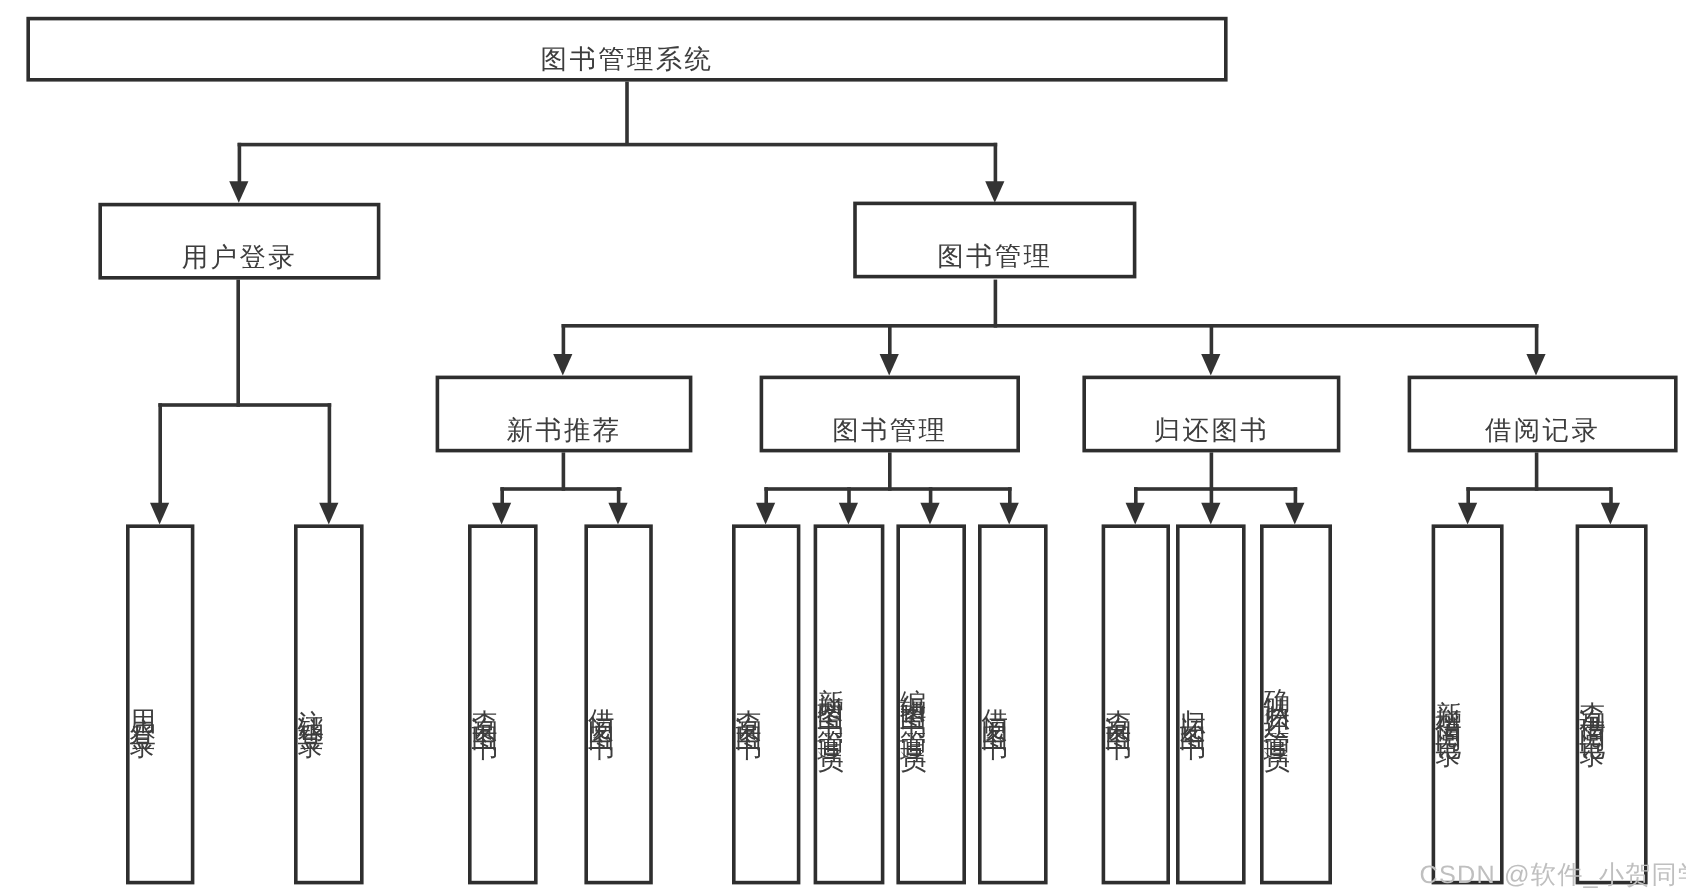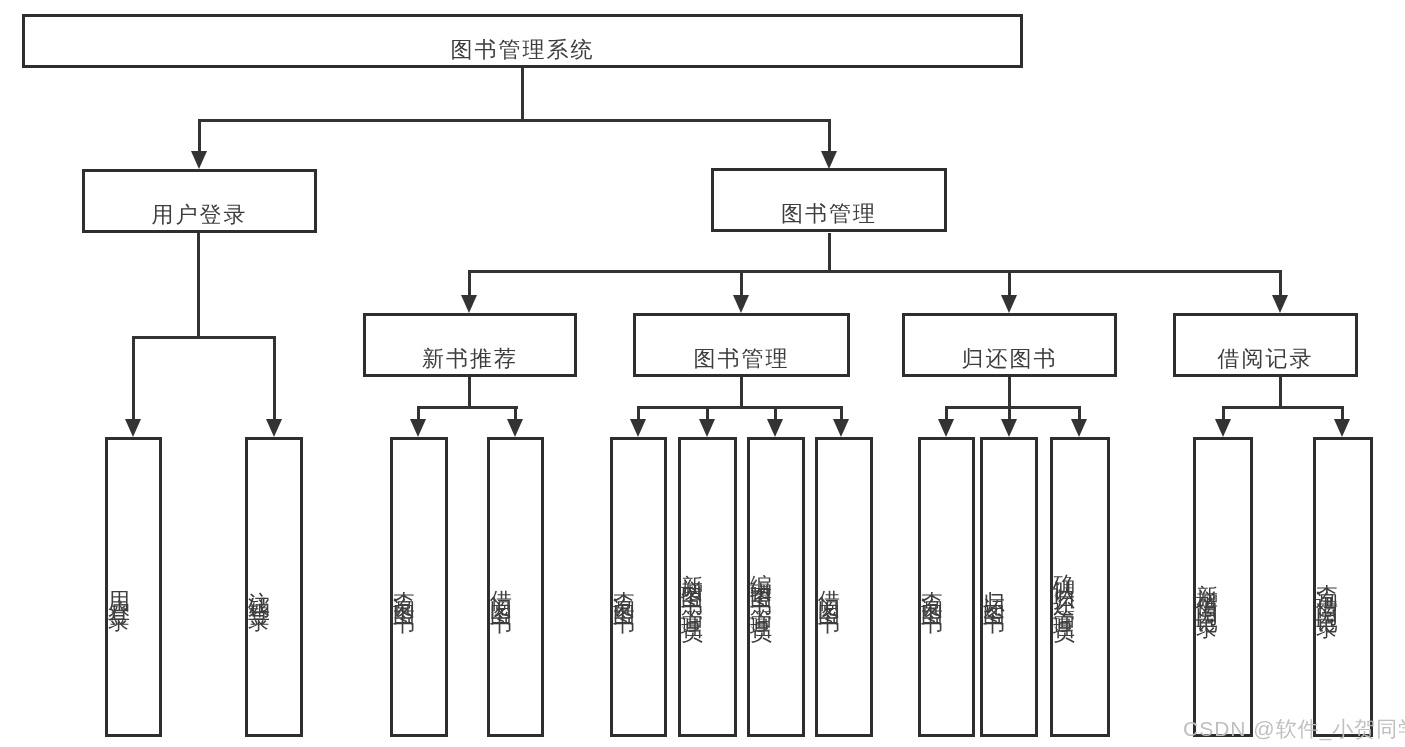--- a/index.html
+++ b/index.html
@@ -75,21 +75,21 @@
   </div>
 
   <div class="box h-box" style="left:633px;top:313px;width:217px;height:64px;">
     <span>图书管理</span>
   </div>
 
   <div class="box h-box" style="left:902px;top:313px;width:215px;height:64px;">
     <span>归还图书</span>
   </div>
 
-  <div class="box h-box" style="left:1173px;top:313px;width:185px;height:64px;">
+  <div class="box h-box" style="left:1173px;top:313px;width:225px;height:64px;">
     <span>借阅记录</span>
   </div>
 
   <div class="box v-box" style="left:105px;top:437px;width:57px;height:300px;">
     <span>用户登录</span>
   </div>
   <div class="box v-box" style="left:245px;top:437px;width:58px;height:300px;">
     <span>注销登录</span>
   </div>
   <div class="box v-box" style="left:390px;top:437px;width:58px;height:300px;">

